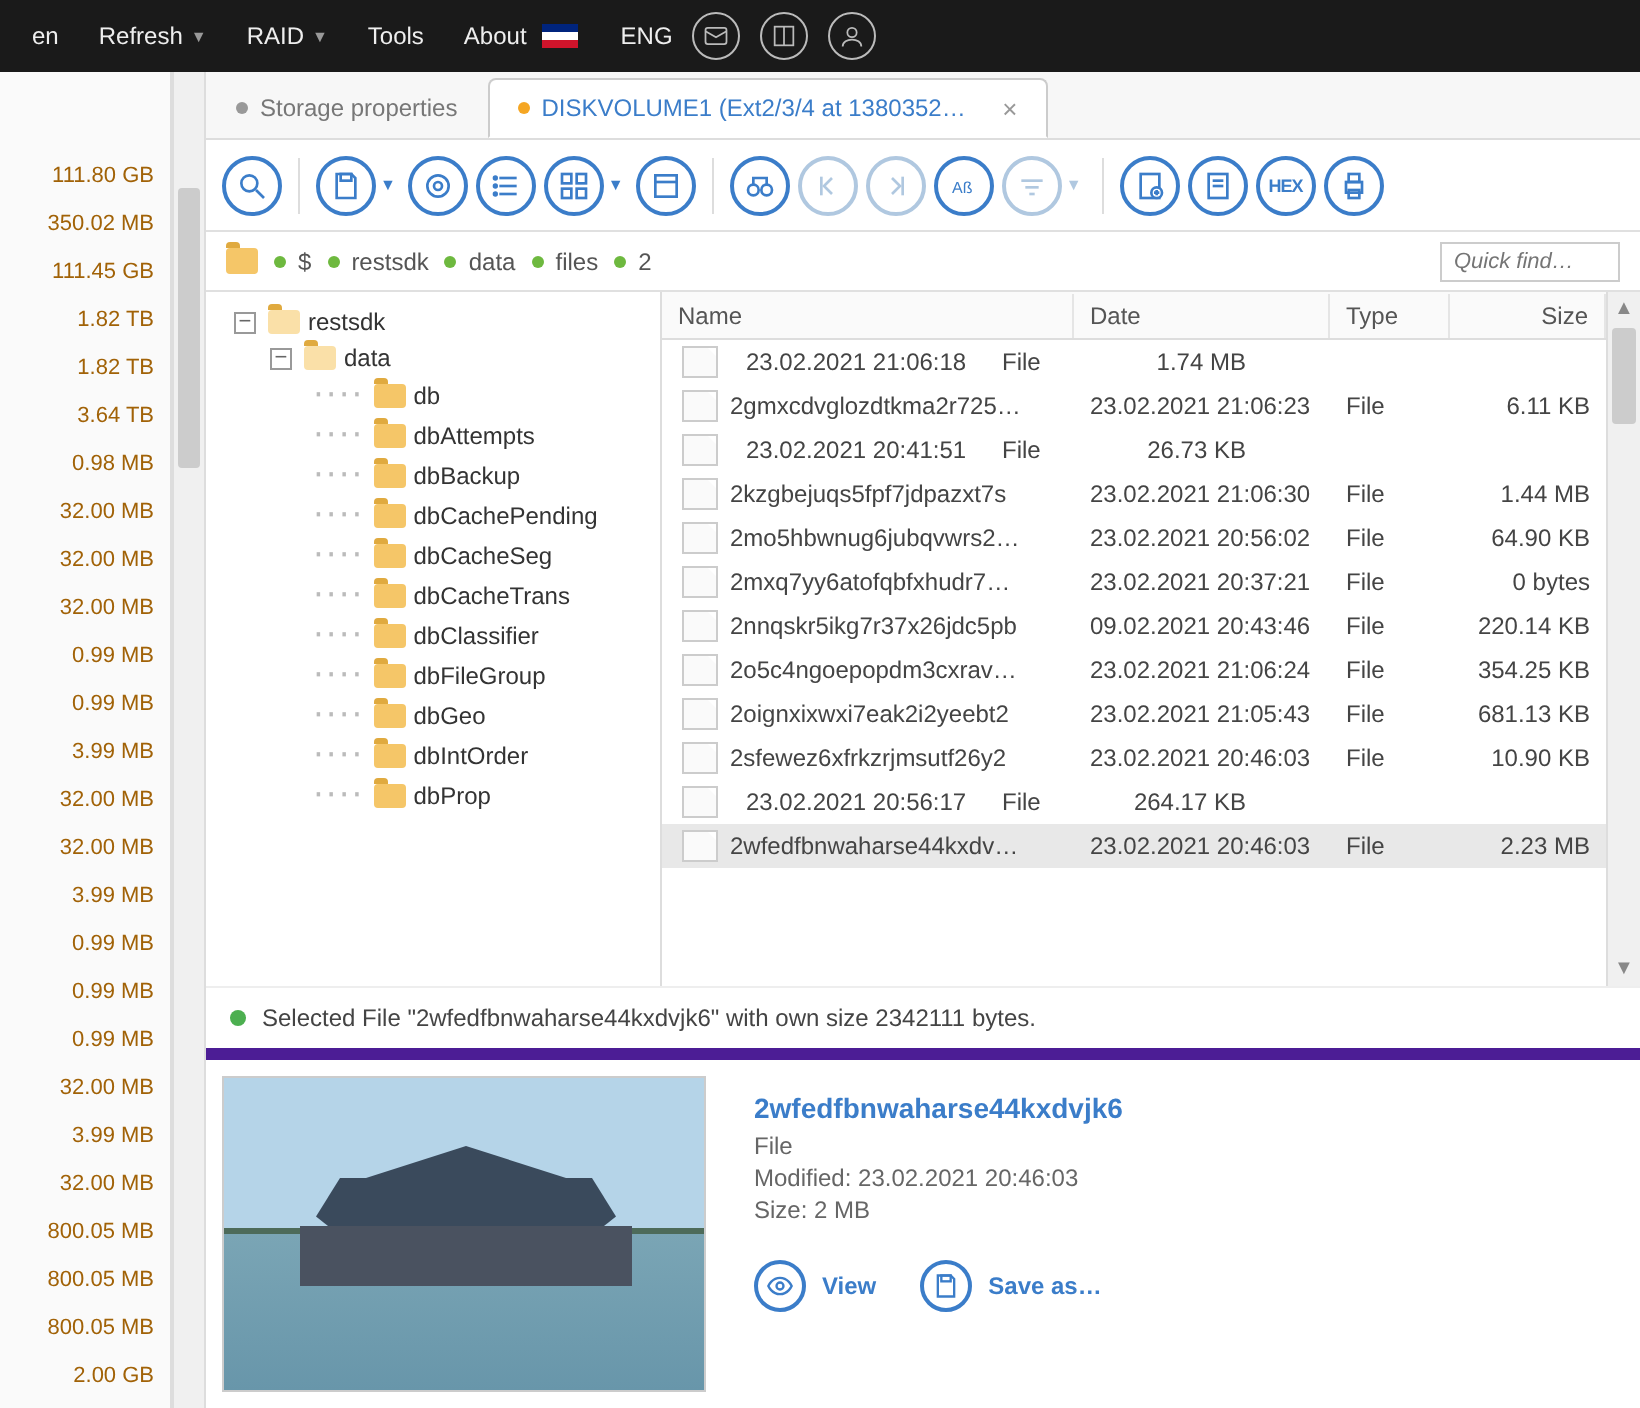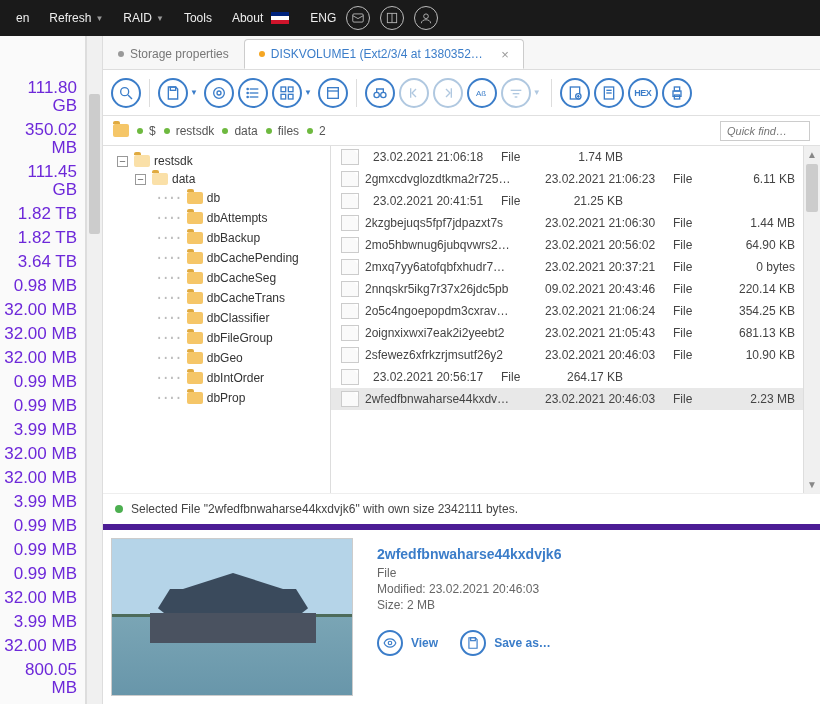--- a/index.html
+++ b/index.html
@@ -8,21 +8,21 @@
 .menu{display:flex;gap:4px;align-items:center}
 .menu-item{padding:4px 8px;font-size:14px;color:#eee;cursor:pointer;display:flex;align-items:center;gap:4px}
 .tri{font-size:8px;color:#999}
 .topbar-right{display:flex;align-items:center;gap:10px}
 .lang{color:#eee;font-size:13px;display:flex;align-items:center;gap:21px}
 .flag{width:18px;height:12px;background:linear-gradient(#00247d 33%,#fff 33% 66%,#cf142b 66%);position:relative}
 .circbtn{width:24px;height:24px;border:1.5px solid #bbb;border-radius:50%;display:flex;align-items:center;justify-content:center;cursor:pointer}
 .circbtn svg{stroke:#bbb;fill:none;stroke-width:1.5}
 .layout{display:flex;height:668px}
 .leftcol{width:86px;background:#fafafa;border-right:1px solid #ddd;padding-top:40px;text-align:right}
-.leftcol div{padding:3px 8px 3px 4px;font-size:17px;color:#6d28d9;line-height:18px}
+.leftcol div{padding:3px 8px 3px 4px;font-size:11px;color:#a16207;line-height:18px}
 .vscroll{width:17px;background:#f0f0f0;border-left:1px solid #ddd;border-right:1px solid #ddd;position:relative}
 .vscroll .thumb{position:absolute;left:2px;right:2px;background:#ccc;border-radius:2px}
 .main{flex:1;display:flex;flex-direction:column;background:#fff}
 .tabs{display:flex;background:#f7f7f7;border-bottom:1px solid #ddd;height:34px;align-items:end}
 .tab{padding:8px 14px;font-size:12px;color:#777;border:1px solid transparent;display:flex;align-items:center;gap:6px;height:30px;border-radius:4px 4px 0 0;max-width:280px}
 .tab.active{background:#fff;border:1px solid #ccc;border-bottom:1px solid #fff;color:#3b7dc9}
 .bullet{width:6px;height:6px;border-radius:50%;background:#999;flex:none}
 .tab.active .bullet{background:#f5a623}
 .tabclose{color:#999;font-size:13px;margin-left:8px;flex:none}
 .tab-label{overflow:hidden;text-overflow:ellipsis;white-space:nowrap}
@@ -368,39 +368,45 @@
             </div>
             <div class="tn" style="padding-left: 48px;">
               <span class="dots">····</span>
               <span class="fld"></span>
               <span>dbProp</span>
             </div>
           </div>
       </div>
 
       <div class="filepane">
+        <div class="fh">
+          <div class="c-name">Name</div>
+          <div class="c-date">Date</div>
+          <div class="c-type">Type</div>
+          <div class="c-size">Size</div>
+        </div>
         <div class="rows" id="rows">
             <div class="row">
               <span class="fic"></span>
               <span class="rd">23.02.2021 21:06:18</span>
               <span class="rt">File</span>
               <span class="rs">1.74 MB</span>
             </div>
             <div class="row">
               <span class="fic"></span>
               <span class="rn">2gmxcdvglozdtkma2r725…</span>
               <span class="rd">23.02.2021 21:06:23</span>
               <span class="rt">File</span>
               <span class="rs">6.11 KB</span>
             </div>
             <div class="row">
               <span class="fic"></span>
               <span class="rd">23.02.2021 20:41:51</span>
               <span class="rt">File</span>
-              <span class="rs">21.25 KB</span>
+              <span class="rs">26.73 KB</span>
             </div>
             <div class="row">
               <span class="fic"></span>
               <span class="rn">2kzgbejuqs5fpf7jdpazxt7s</span>
               <span class="rd">23.02.2021 21:06:30</span>
               <span class="rt">File</span>
               <span class="rs">1.44 MB</span>
             </div>
             <div class="row">
               <span class="fic"></span>

